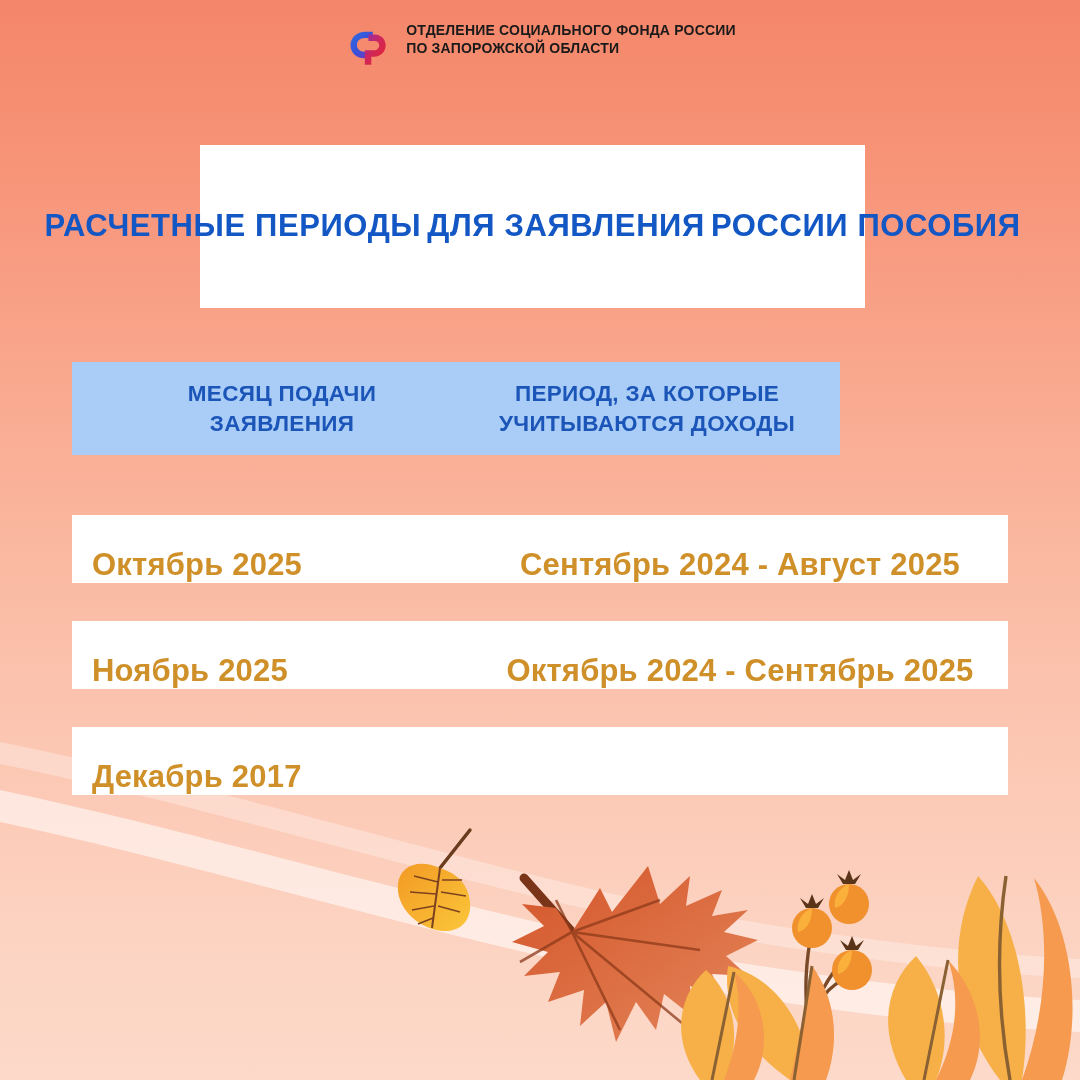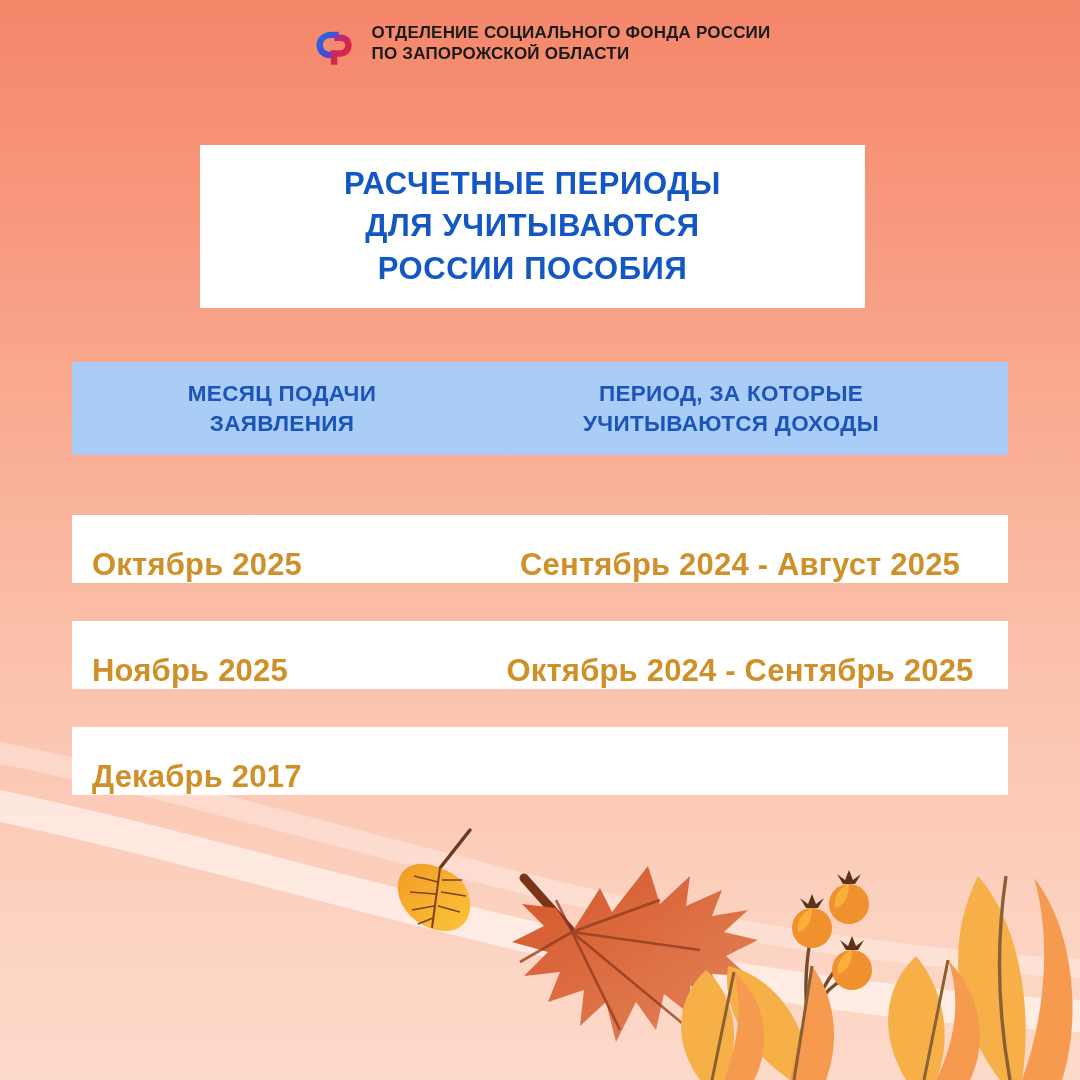--- a/index.html
+++ b/index.html
@@ -44,58 +44,58 @@
     gap: 16px;
   }
   .brand-logo {
     width: 46px;
     height: 46px;
     flex: none;
     margin-top: 1px;
   }
   .brand-text {
     color: #1a1a1a;
-    font-size: 17px;
+    font-size: 14px;
     font-weight: bold;
     line-height: 1.26;
     letter-spacing: 0.2px;
     text-align: left;
     white-space: pre-line;
   }
 
   
   .title-card {
     position: absolute;
     left: 200px;
     top: 145px;
     width: 665px;
     height: 163px;
     background: #ffffff;
     display: flex;
-    flex-direction: column;
+    flex-direction: row;
     align-items: center;
     justify-content: center;
     gap: 6px;
   }
   .title-line {
     color: #1357c4;
     font-size: 31px;
     font-weight: bold;
     letter-spacing: 0.6px;
     line-height: 1.18;
     text-align: center;
     white-space: nowrap;
   }
 
   
   .table-head {
     position: absolute;
     left: 72px;
     top: 362px;
-    width: 936px;
+    width: 768px;
     height: 93px;
     background: #a9cdf7;
     display: flex;
     align-items: center;
   }
   .th {
     color: #1c55b8;
     font-size: 22.5px;
     font-weight: bold;
     letter-spacing: 0.3px;
@@ -186,21 +186,21 @@
       </defs>
       <path d="M30 12 C18 12 9 20 9 31 C9 41 17 49 28 49 L34 49 L34 40 L28 40 C22 40 18 36 18 31 C18 25 22 21 29 21 L40 21 L40 12 Z" fill="url(#lgBlue)"></path>
       <path d="M34 16 L43 16 C52 16 58 23 58 31 C58 40 51 47 42 47 L38 47 L38 58 L29 58 L29 38 L42 38 C46 38 49 35 49 31 C49 27 46 25 42 25 L34 25 Z" fill="url(#lgRed)"></path>
     </svg>
     <div class="brand-text">ОТДЕЛЕНИЕ СОЦИАЛЬНОГО ФОНДА РОССИИ
 ПО ЗАПОРОЖСКОЙ ОБЛАСТИ</div>
   </div>
 
   <div class="title-card">
     <div class="title-line">РАСЧЕТНЫЕ ПЕРИОДЫ</div>
-    <div class="title-line">ДЛЯ УЧИТЫВАЮТСЯ</div>
+    <div class="title-line">ДЛЯ ЗАЯВЛЕНИЯ</div>
     <div class="title-line">РОССИИ ПОСОБИЯ</div>
   </div>
 
   <div class="table-head">
     <div class="th th-left">МЕСЯЦ ПОДАЧИ
 ЗАЯВЛЕНИЯ</div>
     <div class="th th-right">ПЕРИОД, ЗА КОТОРЫЕ
 УЧИТЫВАЮТСЯ ДОХОДЫ</div>
   </div>
 

